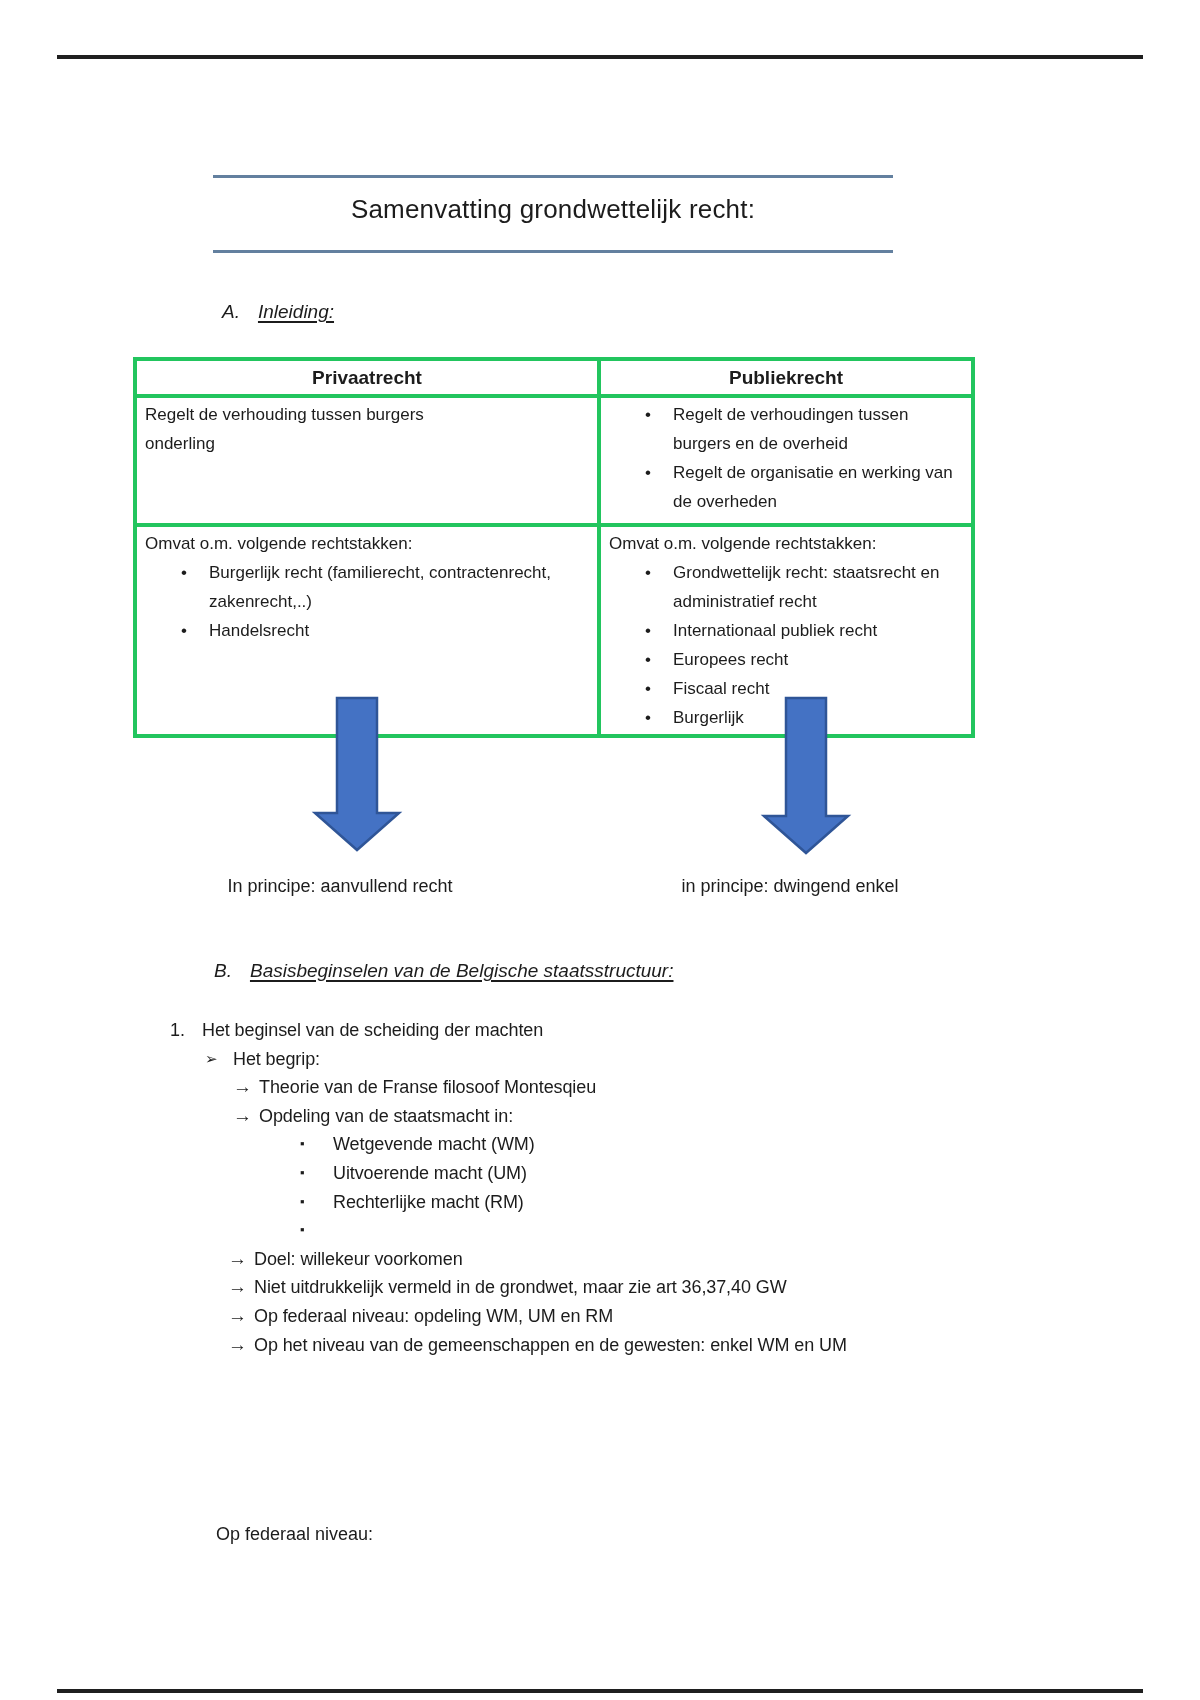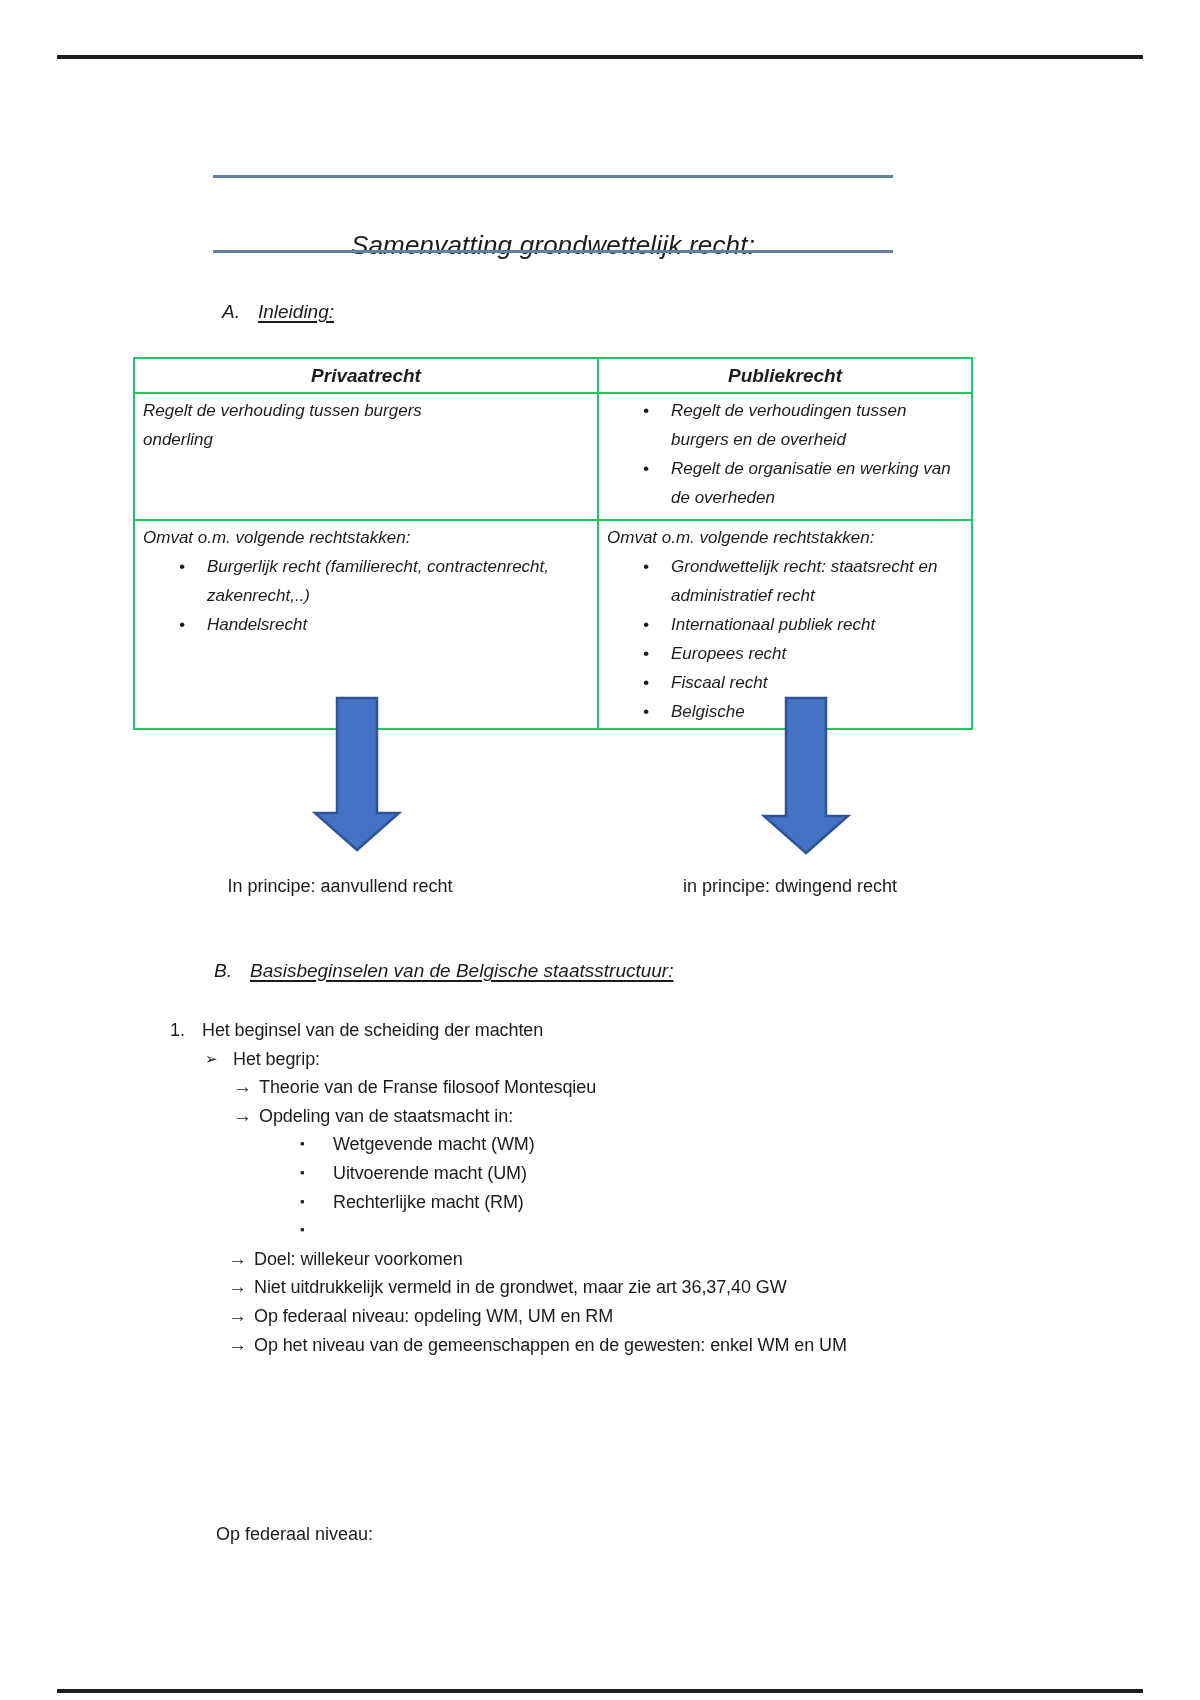--- a/index.html
+++ b/index.html
@@ -9,36 +9,36 @@
   }
   .page-rule{position:absolute;left:57px;width:1086px;height:4px;background:#1f1f1f;}
   .rule-top{top:55px;}
   .rule-bottom{top:1689px;}
 
   .title-rule{position:absolute;left:213px;width:680px;height:3px;background:#63809f;}
   .title-rule-1{top:175px;}
   .title-rule-2{top:250px;}
   .doc-title{
     position:absolute;left:213px;top:194px;width:680px;text-align:center;
-    font-size:26px;font-style:italic;letter-spacing:.2px;margin-top:36px;
+    font-size:26px;letter-spacing:.2px;
   }
 
   .section-heading{position:absolute;font-size:19px;font-style:italic;margin-left:44px;}
   .sec-a{left:178px;top:301px;}
   .sec-b{left:170px;top:960px;}
   .sec-label{display:inline-block;margin-right:18px;}
   .underlined{text-decoration:underline;text-underline-offset:3px;text-decoration-thickness:2px;}
 
   table.law-table{
     position:absolute;left:133px;top:357px;width:838px;
     border-collapse:collapse;table-layout:fixed;font-size:17px;line-height:29px;
   }
   .law-table col.c1{width:464px;}
   .law-table col.c2{width:374px;}
-  .law-table th,.law-table td{border:2px solid #22c55e;vertical-align:top;padding:2px 8px;font-style:italic;}
+  .law-table th,.law-table td{border:4px solid #22c55e;vertical-align:top;padding:2px 8px;}
   .law-table th{font-weight:bold;text-align:center;font-size:19px;height:29px;line-height:29px;}
   .law-table tr.r1 td{height:121px;}
   .law-table tr.r2 td{height:197px;margin-top:9px;}
   .cell-text{width:350px;}
   .bullet-row{display:flex;margin-left:36px;}
   .bullet-row .blt{flex:0 0 28px;}
   .bullet-row .btxt{flex:1;}
 
   .diagram-arrow{position:absolute;z-index:5;}
   .arrow-left{left:303px;top:690px;}
@@ -125,36 +125,36 @@
       <div class="bullet-row">
         <span class="blt">•</span>
         <span class="btxt">Europees recht</span>
       </div>
       <div class="bullet-row">
         <span class="blt">•</span>
         <span class="btxt">Fiscaal recht</span>
       </div>
       <div class="bullet-row">
         <span class="blt">•</span>
-        <span class="btxt">Belgische</span>
+        <span class="btxt">Burgerlijk</span>
       </div>
     </td>
   </tr>
 </tbody>
   </table>
 
 <svg class="diagram-arrow arrow-left" width="106" height="168" viewBox="0 0 106 168">
   <polygon points="34,8 74,8 74,123 96,123 54,160 12,123 34,123" fill="#4472c4" stroke="#2f5597" stroke-width="2.5"></polygon>
 </svg>
 <svg class="diagram-arrow arrow-right" width="110" height="171" viewBox="0 0 110 171">
   <polygon points="35,8 75,8 75,126 97,126 55,163 13,126 35,126" fill="#4472c4" stroke="#2f5597" stroke-width="2.5"></polygon>
 </svg>
 
 <div class="arrow-caption caption-left">In principe: aanvullend recht</div>
-<div class="arrow-caption caption-right">in principe: dwingend recht</div>
+<div class="arrow-caption caption-right">in principe: dwingend enkel</div>
 
 <div class="section-heading sec-b">
   <span class="sec-label">B.</span><span class="underlined">Basisbeginselen van de Belgische staatsstructuur:</span>
 </div>
 
 <div class="list-block">
   <div class="line">
     <span class="num">1.</span>
     <span>Het beginsel van de scheiding der machten</span>
   </div>

